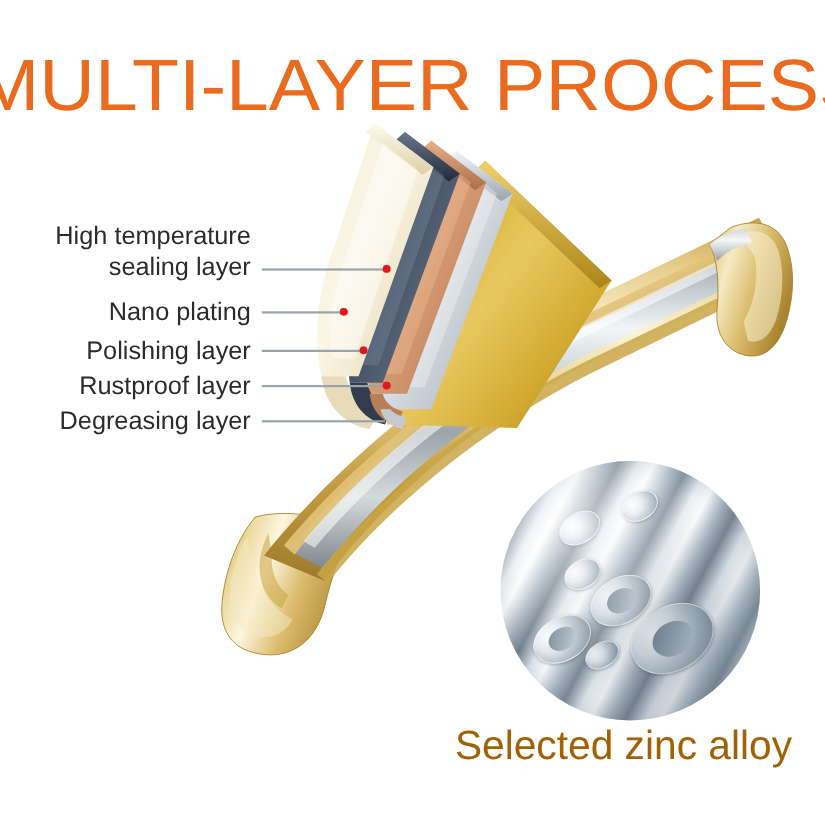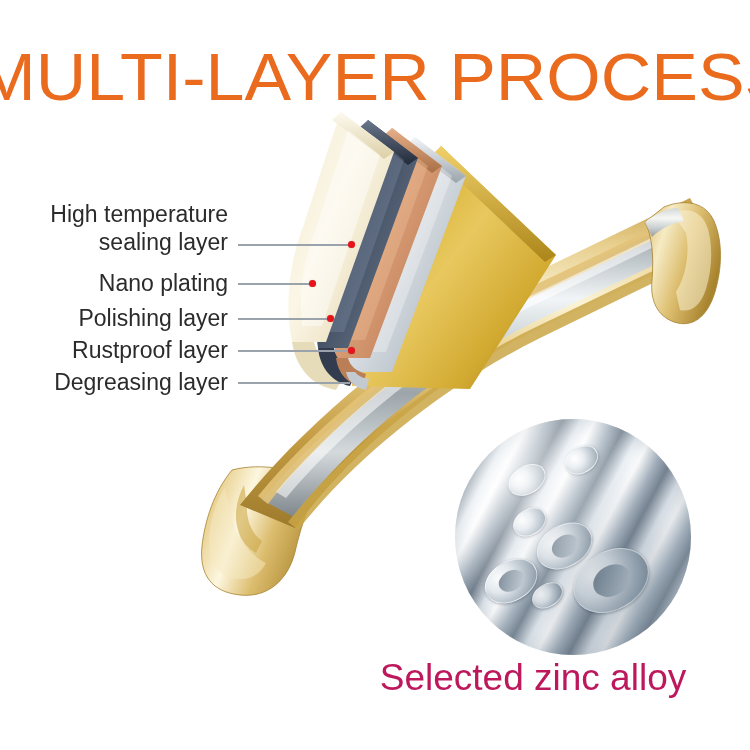--- a/index.html
+++ b/index.html
@@ -126,25 +126,25 @@
     position: absolute;
     inset: 0;
     background:
       radial-gradient(ellipse at 30% 22%, rgba(255,255,255,.55) 0%, rgba(255,255,255,0) 52%),
       radial-gradient(ellipse at 76% 78%, rgba(70,90,110,.30) 0%, rgba(70,90,110,0) 58%);
   }
 
   
   #alloy-caption {
     position: absolute;
-    left: 358px;
+    left: 370px;
     top: 656px;
     width: 350px;
-    text-align: center;
-    color: #be185d;
+    text-align: right;
+    color: #a16207;
     font-size: 37px;
     line-height: 44px;
     white-space: nowrap;
     font-family: "Liberation Sans", sans-serif;
   }
 </style>
 </head>
 <body>
 
 <div id="infographic">

